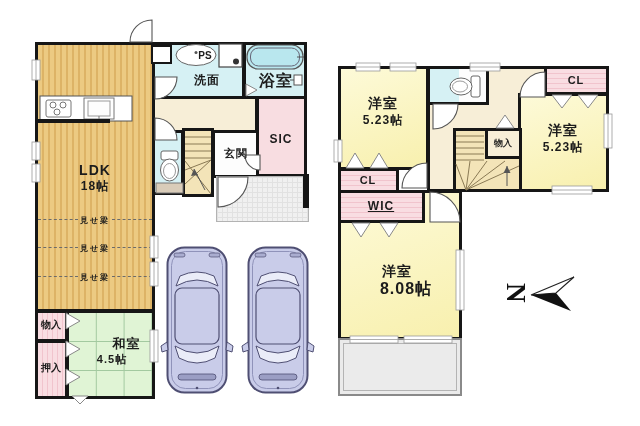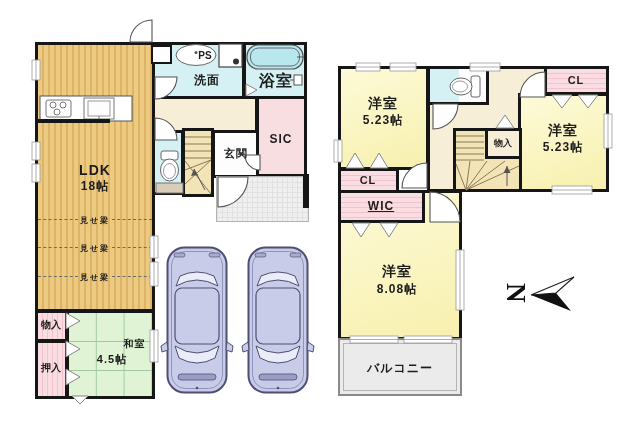--- a/index.html
+++ b/index.html
@@ -235,33 +235,32 @@
     </g>
   </svg>
 
   <span class="lbl" style="left:95px;top:170px;font-size:14px;">LDK</span>
   <span class="lbl" style="left:95px;top:186px;font-size:12px;">18帖</span>
   <span class="lbl" style="left:95px;top:220px;font-size:8px;letter-spacing:2px;">見せ梁</span>
   <span class="lbl" style="left:95px;top:248px;font-size:8px;letter-spacing:2px;">見せ梁</span>
   <span class="lbl" style="left:95px;top:277px;font-size:8px;letter-spacing:2px;">見せ梁</span>
   <span class="lbl" style="left:51px;top:325px;font-size:10px;letter-spacing:0;">物入</span>
   <span class="lbl" style="left:51px;top:368px;font-size:10px;letter-spacing:0;">押入</span>
-  <span class="lbl" style="left:112px;top:344px;font-size:10px;padding-left:45px;">和室</span>
+  <span class="lbl" style="left:104px;top:344px;font-size:13px;padding-left:45px;">和室</span>
   <span class="lbl" style="left:112px;top:359px;font-size:11px;">4.5帖</span>
   <span class="lbl" style="left:207px;top:80px;font-size:12px;">洗面</span>
   <span class="lbl" style="left:276px;top:81px;font-size:16px;">浴室</span>
   <span class="lbl" style="left:161px;top:55px;font-size:10px;font-weight:bold;letter-spacing:0;margin-left:44px;">PS</span>
   <span class="lbl" style="left:236px;top:153px;font-size:11px;">玄関</span>
   <span class="lbl" style="left:281px;top:139px;font-size:12px;">SIC</span>
 
   <span class="lbl" style="left:383px;top:104px;font-size:14px;">洋室</span>
   <span class="lbl" style="left:383px;top:120px;font-size:12px;">5.23帖</span>
   <span class="lbl" style="left:368px;top:180px;font-size:11px;">CL</span>
   <span class="lbl" style="left:381px;top:206px;font-size:12px;text-decoration:underline;">WIC</span>
   <span class="lbl" style="left:503px;top:143px;font-size:9px;letter-spacing:0;">物入</span>
   <span class="lbl" style="left:563px;top:131px;font-size:14px;">洋室</span>
   <span class="lbl" style="left:563px;top:147px;font-size:12px;">5.23帖</span>
   <span class="lbl" style="left:576px;top:80px;font-size:11px;">CL</span>
   <span class="lbl" style="left:397px;top:272px;font-size:14px;">洋室</span>
-  <span class="lbl" style="left:397px;top:289px;font-size:12px;">8.08帖</span>
-  <span class="lbl" style="left:400px;top:368px;font-size:12px;">バルコニー</span>
+  <span class="lbl" style="left:406px;top:289px;font-size:16px;">8.08帖</span>
 
 </div>
 
 </body></html>

